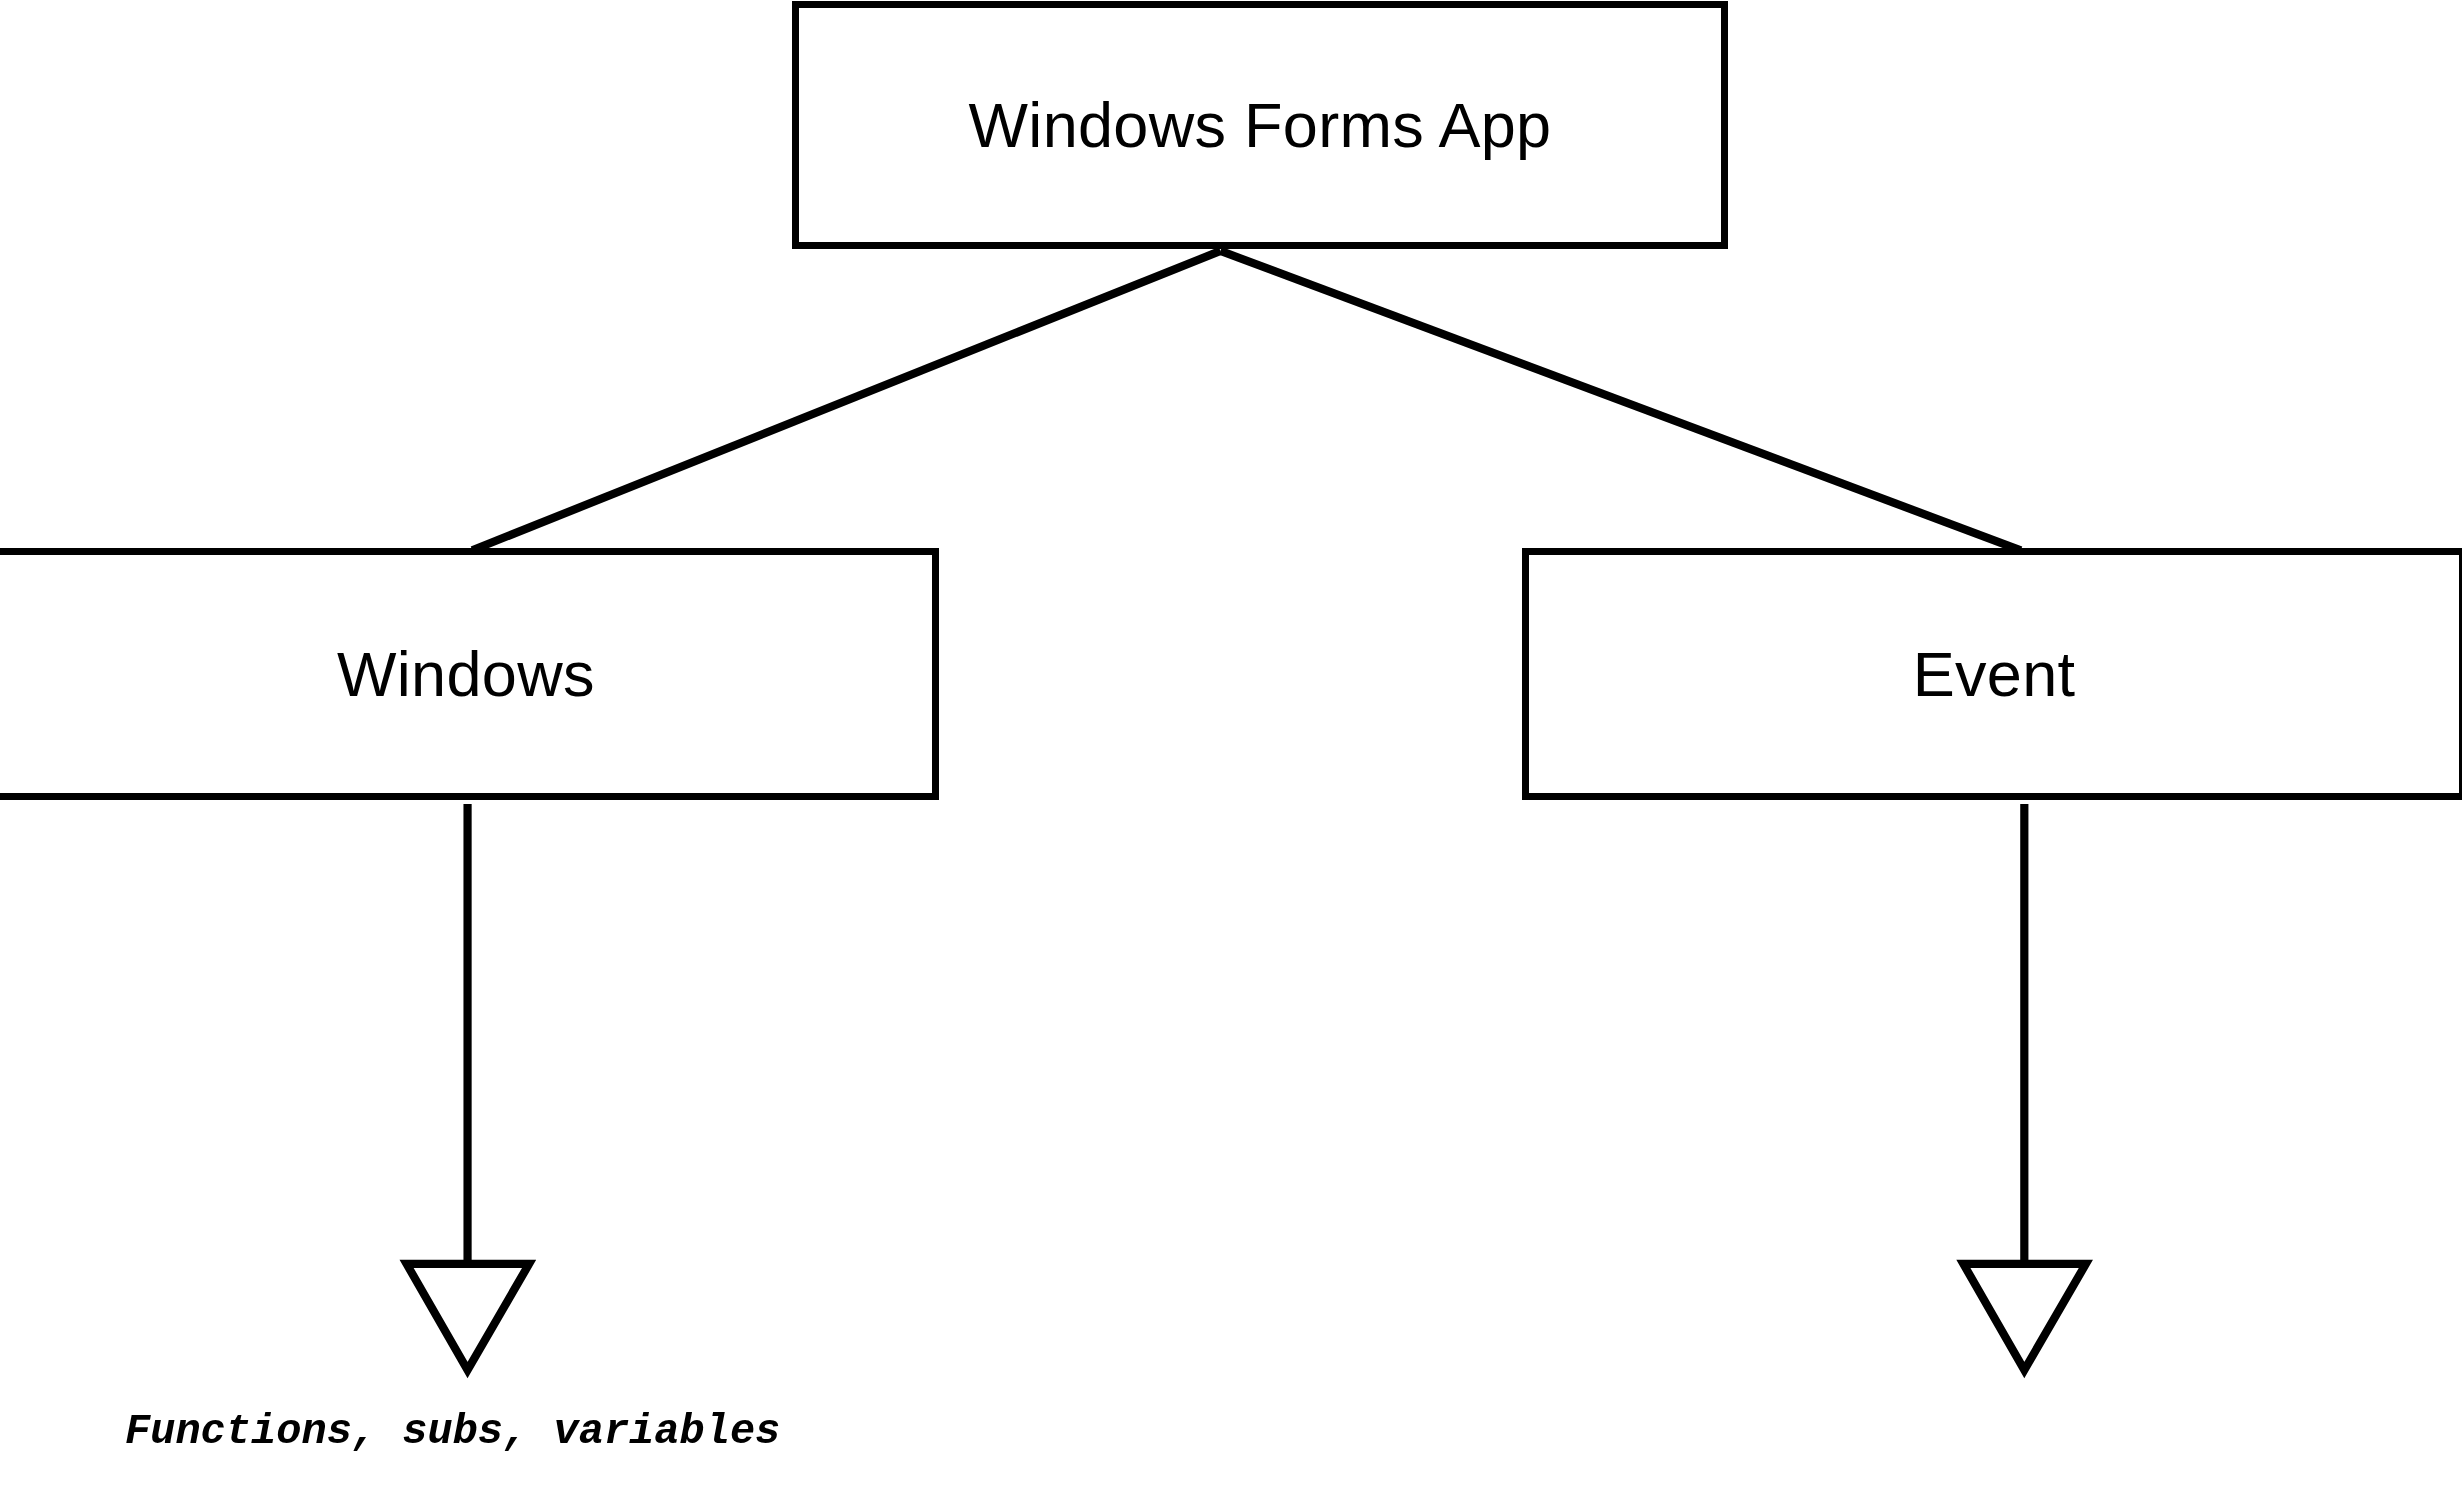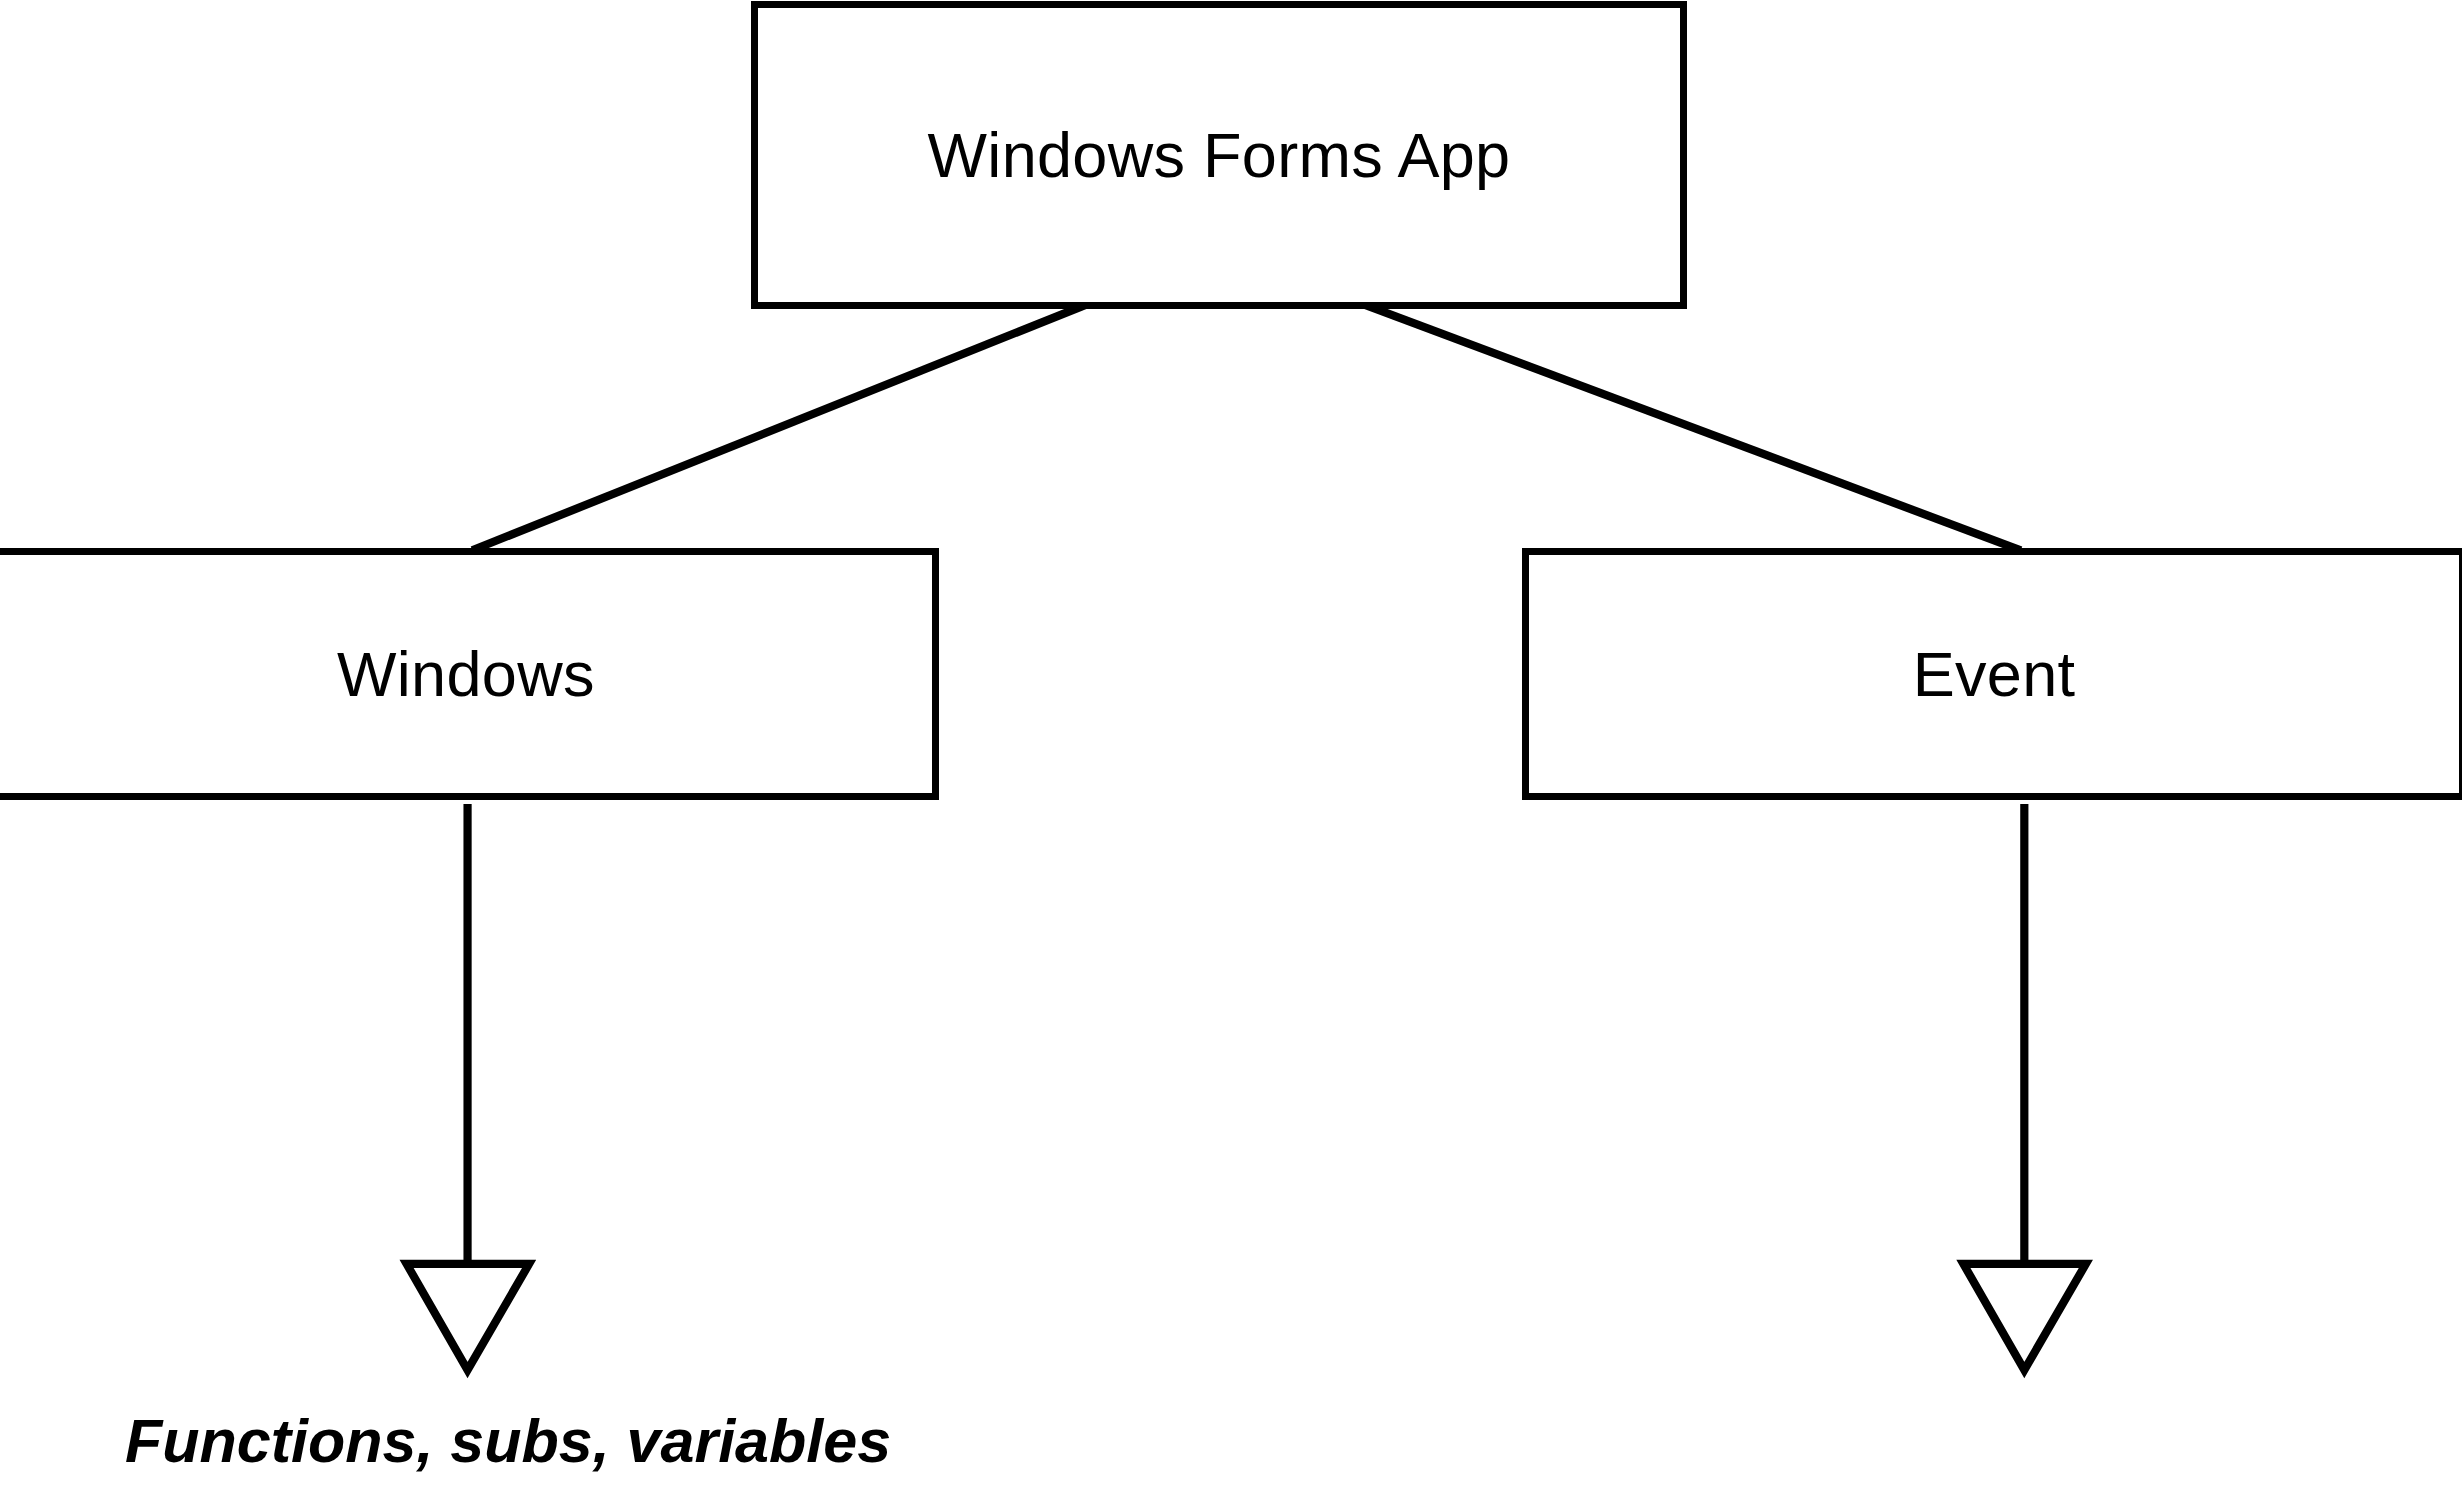--- a/index.html
+++ b/index.html
@@ -39,41 +39,41 @@
   .node-label {
     font-family: "Liberation Sans", sans-serif;
     font-size: 63px;
     font-weight: 400;
     line-height: 1;
     color: #000000;
     white-space: nowrap;
     letter-spacing: 0.3px;
   }
   #node-root {
-    left: 751px;
+    left: 792px;
     top: 1.2px;
     width: 936px;
-    height: 308px;
+    height: 248px;
   }
   #node-modules {
     left: -7.6px;
     top: 548px;
     width: 947px;
     height: 252px;
   }
   #node-forms {
     left: 1522px;
     top: 548px;
     width: 944px;
     height: 252px;
   }
   .caption {
     position: absolute;
-    font-family: Liberation Sans, sans-serif;
-    font-size: 61px;
+    font-family: Liberation Mono, monospace;
+    font-size: 42px;
     font-weight: 700;
     font-style: italic;
     line-height: 1;
     color: #000000;
     white-space: nowrap;
   }
   #caption-modules {
     left: 125px;
     top: 1411px;
   }

